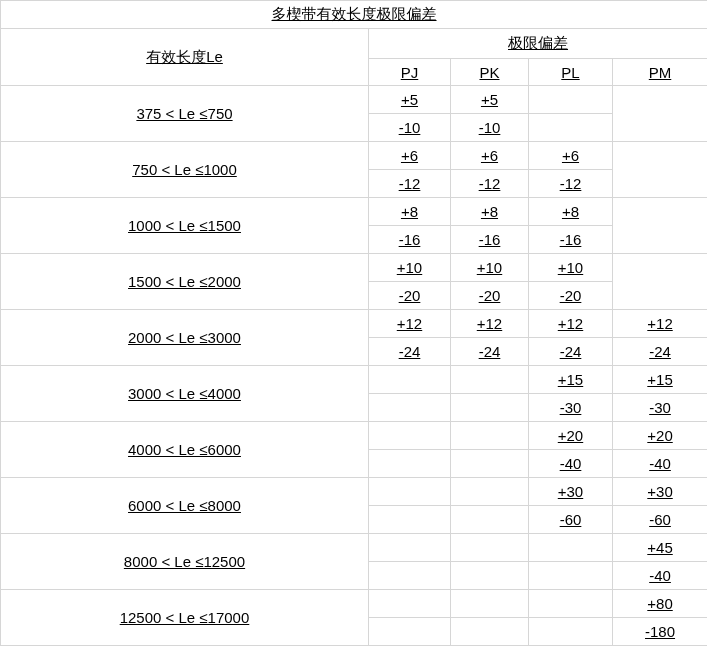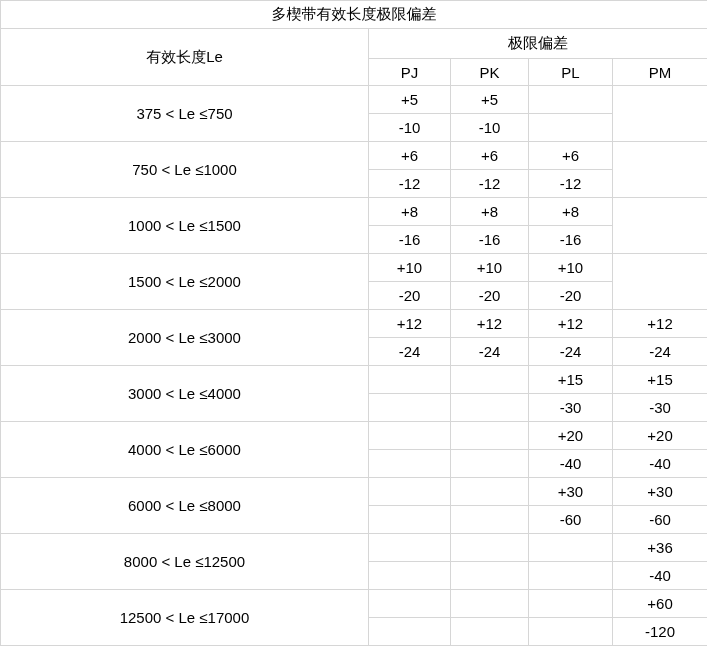--- a/index.html
+++ b/index.html
@@ -5,20 +5,21 @@
   html, body {
     margin: 0;
     padding: 0;
     background: #ffffff;
   }
   .sheet {
     width: 707px;
     height: 670px;
     background: #ffffff;
     box-sizing: border-box;
+    text-decoration: underline;
   }
   table.belt-table {
     border-collapse: collapse;
     table-layout: fixed;
     width: 707px;
     font-family: "Liberation Sans", "DejaVu Sans", sans-serif;
     font-size: 15px;
     color: #000000;
   }
   table.belt-table td {
@@ -169,37 +170,37 @@
       <td></td>
       <td>-60</td>
       <td>-60</td>
     </tr>
 
     <tr class="data-row">
       <td rowspan="2">8000 &lt; Le ≤12500</td>
       <td></td>
       <td></td>
       <td></td>
-      <td>+36</td>
+      <td>+45</td>
     </tr>
     <tr class="data-row">
       <td></td>
       <td></td>
       <td></td>
       <td>-40</td>
     </tr>
 
     <tr class="data-row">
       <td rowspan="2">12500 &lt; Le ≤17000</td>
       <td></td>
       <td></td>
       <td></td>
-      <td>+60</td>
-    </tr>
-    <tr class="data-row">
-      <td></td>
-      <td></td>
-      <td></td>
-      <td>-120</td>
+      <td>+80</td>
+    </tr>
+    <tr class="data-row">
+      <td></td>
+      <td></td>
+      <td></td>
+      <td>-180</td>
     </tr>
   </tbody>
     </table>
 </div>
 
 </body></html>

